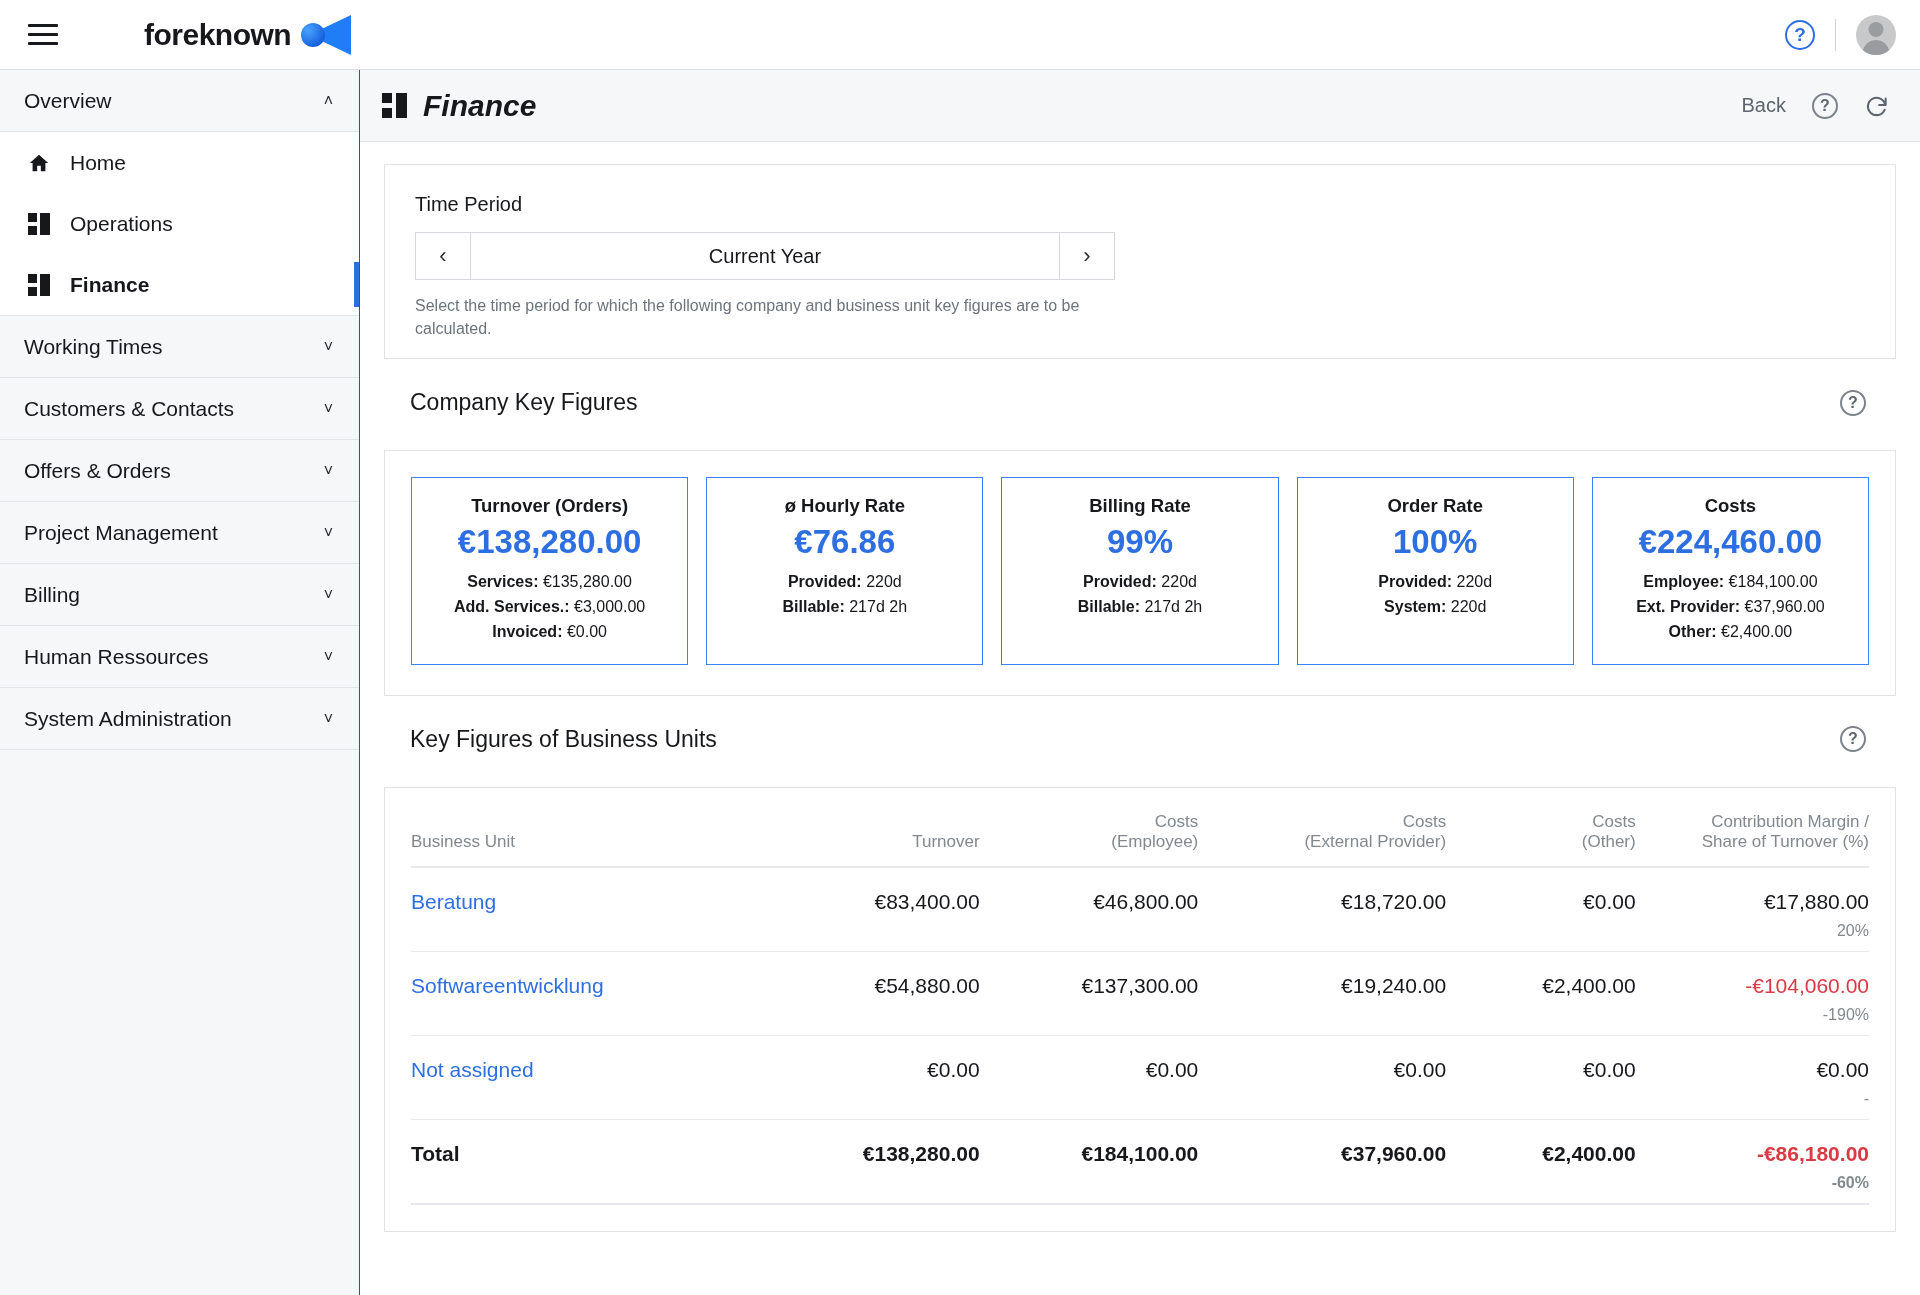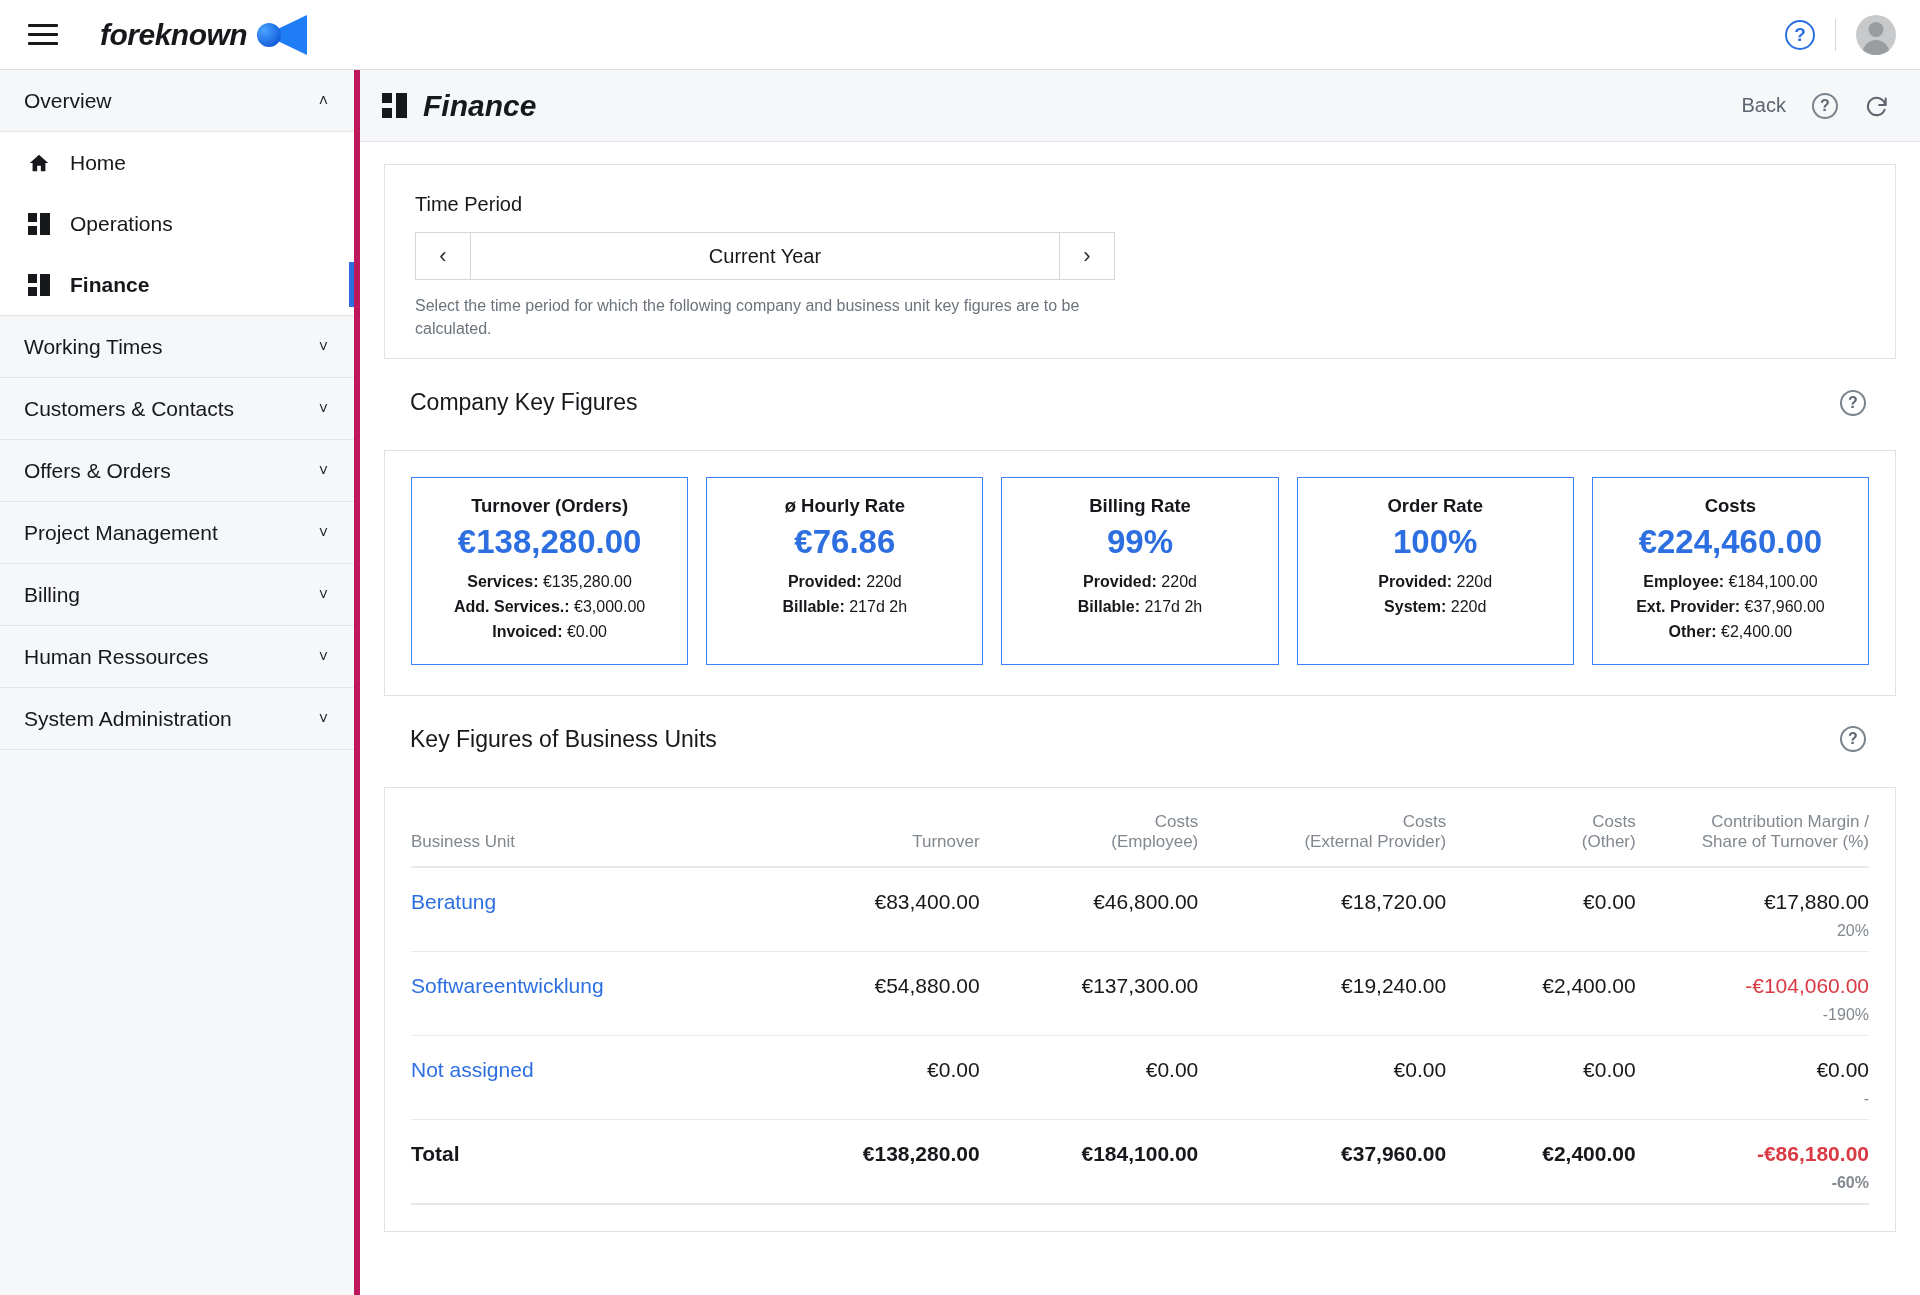--- a/index.html
+++ b/index.html
@@ -16,21 +16,21 @@
     height: 70px; min-height: 70px;
     background: #ffffff;
     border-bottom: 1px solid #dcdfe3;
     display: flex; align-items: center;
     padding: 0 24px 0 22px;
   }
   .burger { width: 42px; height: 42px; display: flex; flex-direction: column;
             justify-content: center; align-items: center; gap: 6px; cursor: pointer; }
   .burger span { display: block; width: 30px; height: 3px; background: #16181b; border-radius: 1px; }
   .brand { display: flex; align-items: center; margin-left: 36px; gap: 10px; }
-  .brand-text { font-size: 30px; font-style: italic; font-weight: 600; color: #16181b; letter-spacing: -0.5px; }
+  .brand-text { font-size: 30px; font-weight: 600; color: #16181b; letter-spacing: -0.5px; margin-left: 44px; }
   .brand-mark { position: relative; width: 52px; height: 40px; }
   .brand-mark .tri {
     position: absolute; left: 8px; top: 0;
     width: 0; height: 0;
     border-top: 20px solid transparent;
     border-bottom: 20px solid transparent;
     border-right: 42px solid #1f7ef5;
   }
   .brand-mark .dot {
     position: absolute; left: 0px; top: 8px; width: 24px; height: 24px;
@@ -60,21 +60,21 @@
     background: #9a9da0; transform: translateX(-50%);
   }
 
   
   .body { flex: 1; display: flex; min-height: 0; }
 
   
   .sidebar {
     width: 360px; min-width: 360px;
     background: #f6f7f9;
-    border-right: 6px solid #be185d;
+    border-right: 1px solid #be185d;
     overflow: hidden;
   }
   .nav-group-head {
     height: 62px; display: flex; align-items: center;
     padding: 0 26px 0 24px;
     font-size: 21px; color: #16181b;
     border-bottom: 1px solid #e2e4e8;
     cursor: pointer; background: #f6f7f9;
   }
   .nav-group-head .chev { margin-left: auto; color: #1e2226; font-size: 16px; }

